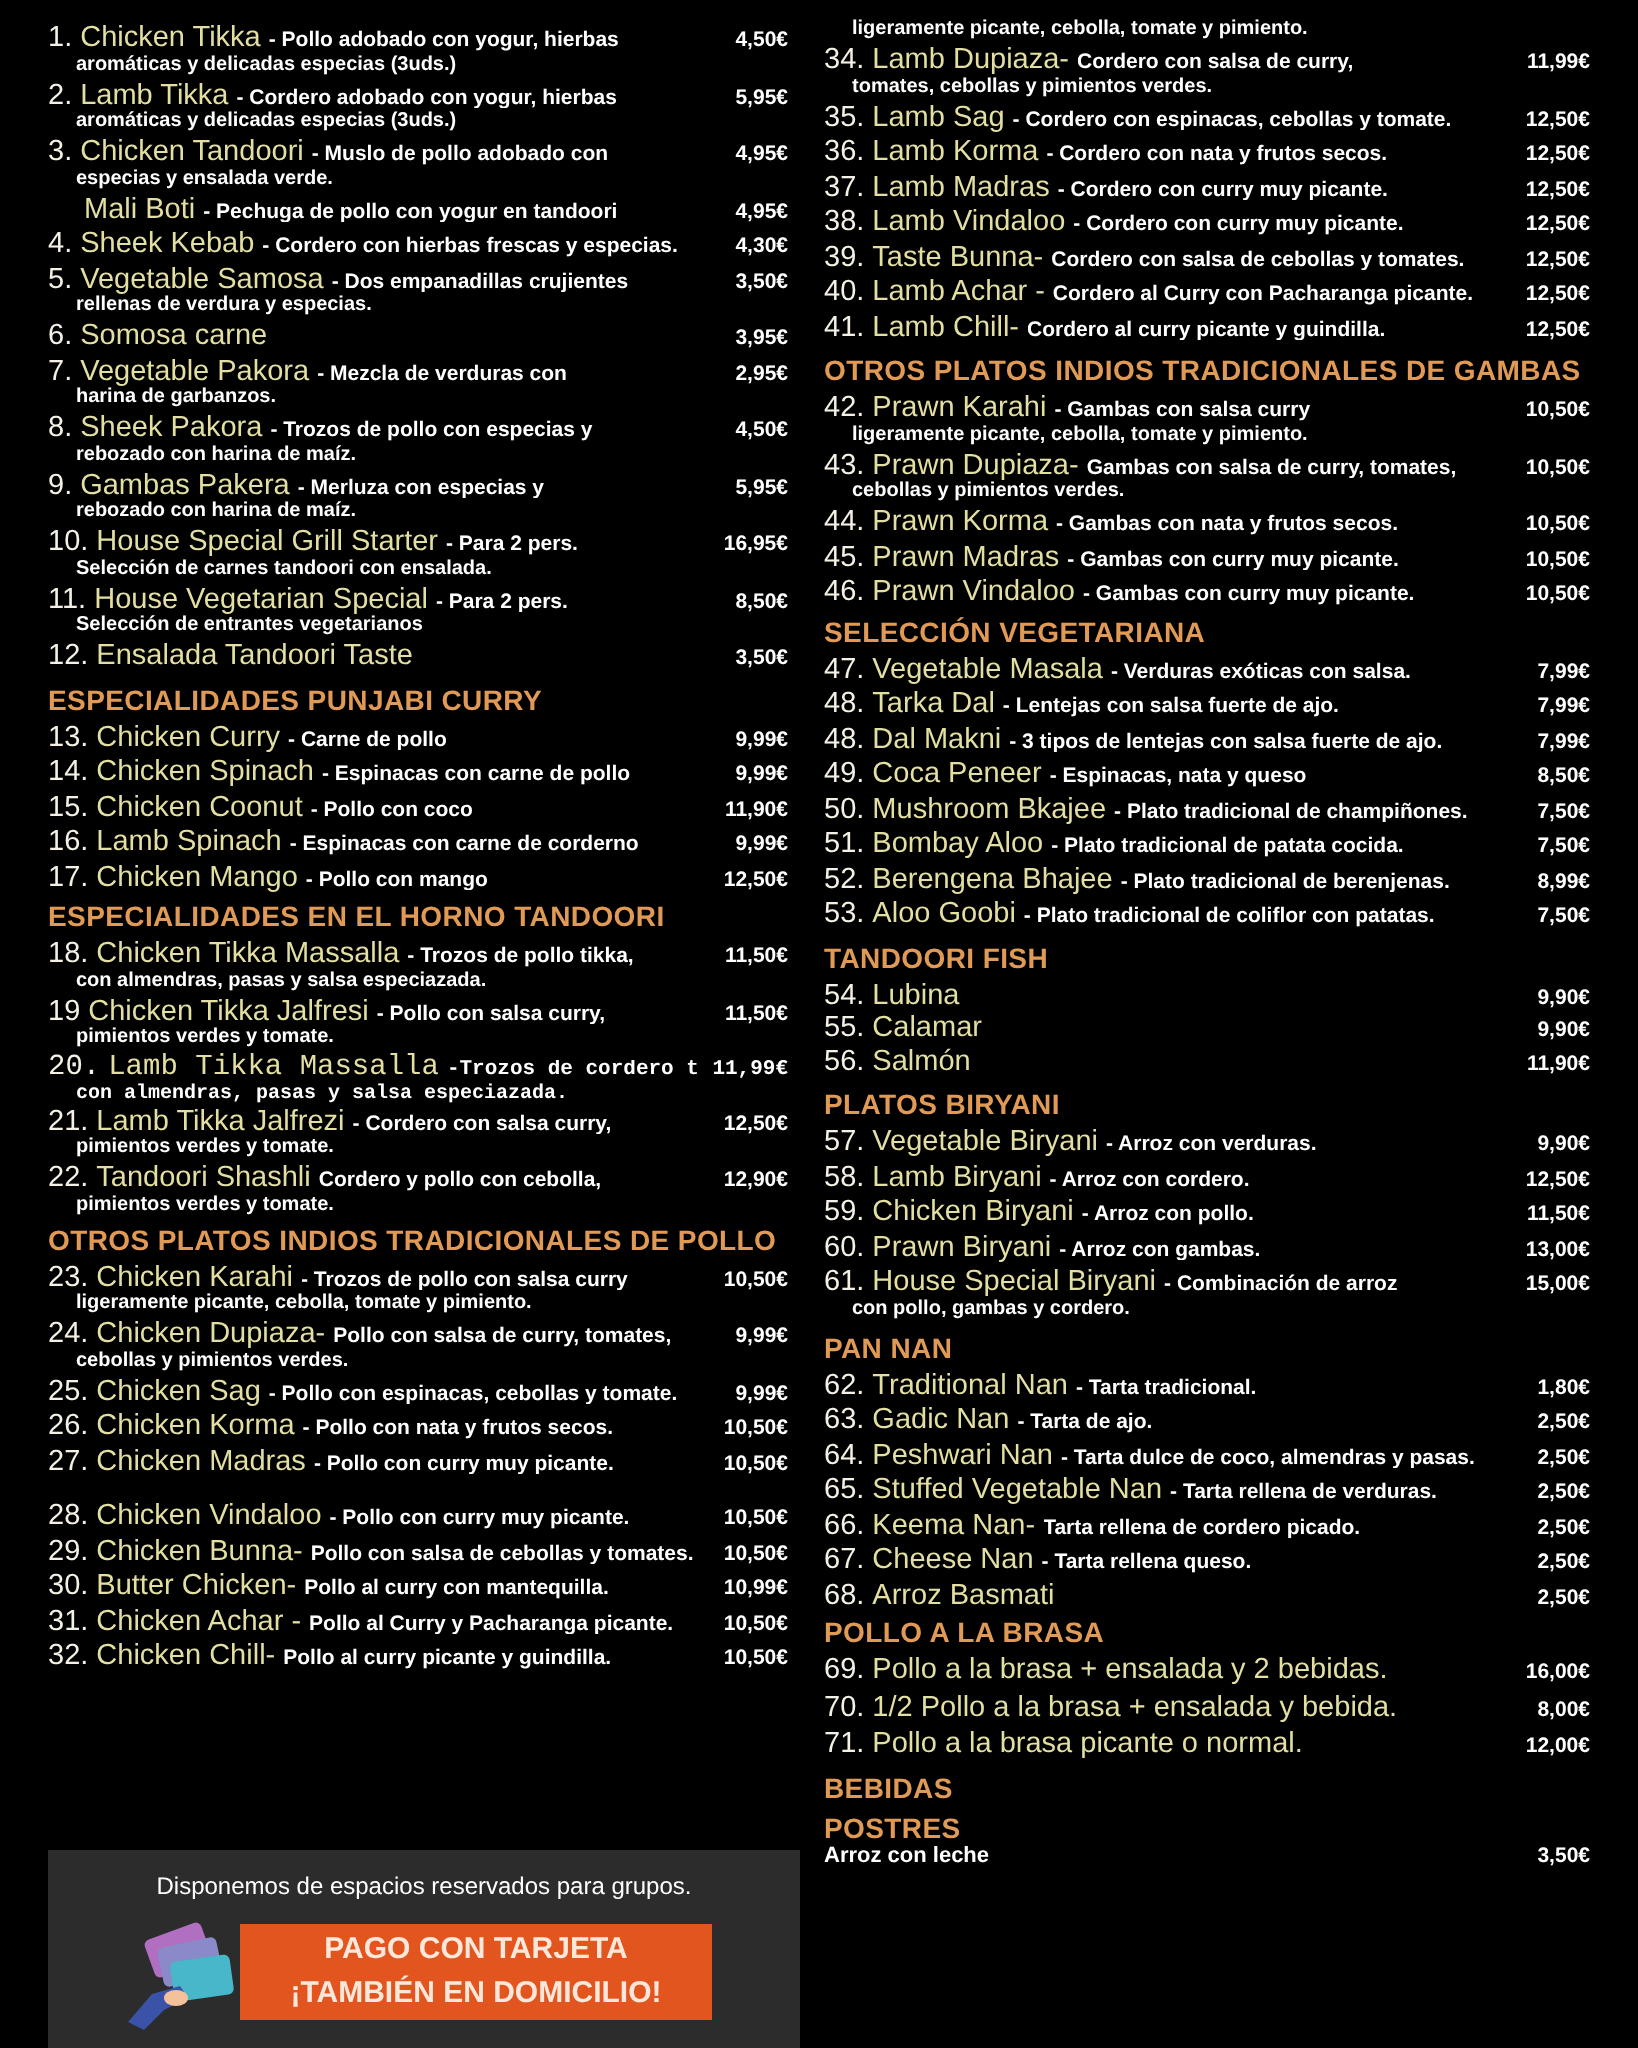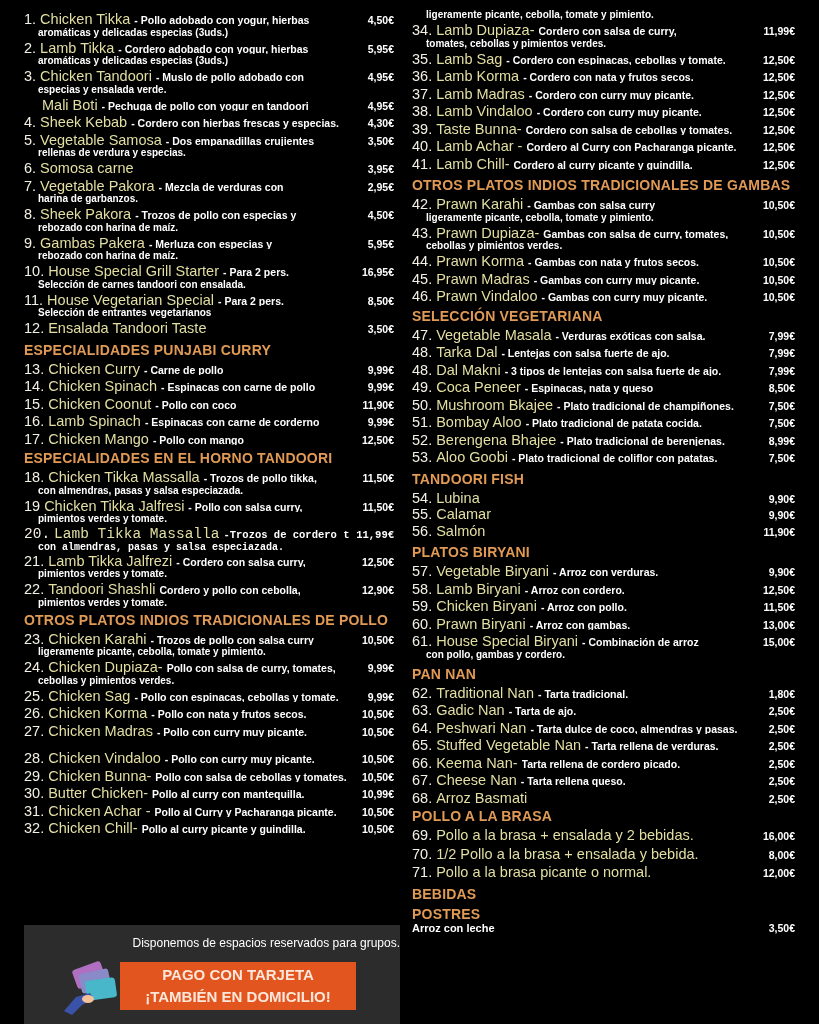--- a/index.html
+++ b/index.html
@@ -10,21 +10,21 @@
   .section-title { color:#e09a55; font-weight:bold; font-size:14px; letter-spacing:0.2px; margin:4px 0 4px 0; white-space:nowrap; }
   .item { position:relative; line-height:1; }
   .item-line { display:flex; align-items:baseline; white-space:nowrap; }
   .num { color:#f4f1e4; font-size:14.5px; }
   .name { color:#e3dfa2; font-size:14.5px; margin-left:4px; }
   .desc { color:#fff; font-size:10.5px; font-weight:bold; margin-left:4px; flex:1; overflow:hidden; }
   .price { color:#fff; font-size:10.5px; font-weight:bold; margin-left:auto; padding-left:4px; min-width:40px; text-align:right; }
   .desc2 { color:#fff; font-size:10px; font-weight:bold; padding-left:14px; margin-top:1px; white-space:nowrap; }
   .drinks { font-size:11px; color:#fff; font-weight:bold; }
   .promo { position:absolute; left:24px; top:925px; width:376px; height:99px; background:#2c2c2c; }
-  .promo-text { text-align:right; font-size:12px; color:#fff; margin-top:11px; }
+  .promo-text { text-align:center; font-size:12px; color:#fff; margin-top:11px; }
   .promo-banner { position:absolute; left:96px; top:37px; width:236px; height:48px; background:#e2551f; color:#fde7da; text-align:center; font-weight:bold; font-size:15px; line-height:22px; padding-top:2px; box-sizing:border-box; }
   .cards-icon { position:absolute; left:36px; top:36px; width:64px; height:56px; }
 </style>
 </head>
 <body>
 
 <div class="col col-left" style="top:12px;">
   <div id="L-a">
       <div class="item" style="margin-bottom: 3px;">
         <div class="item-line">

